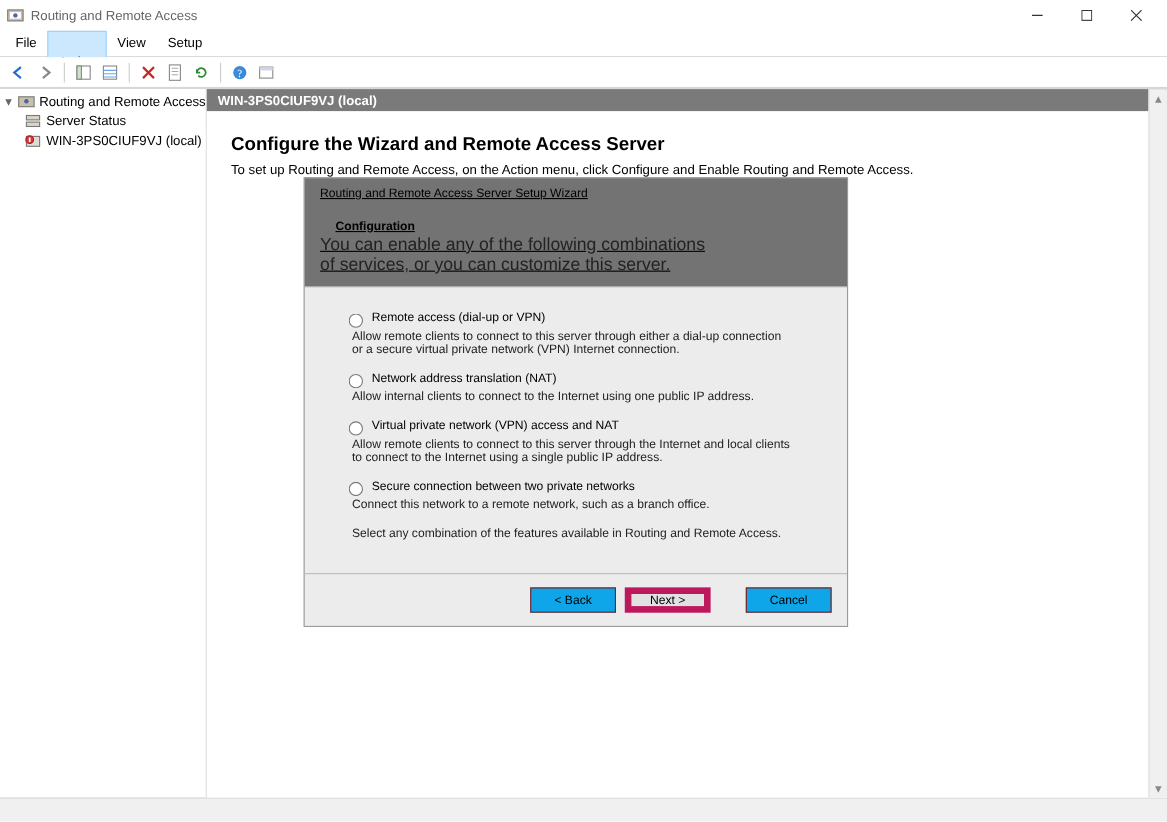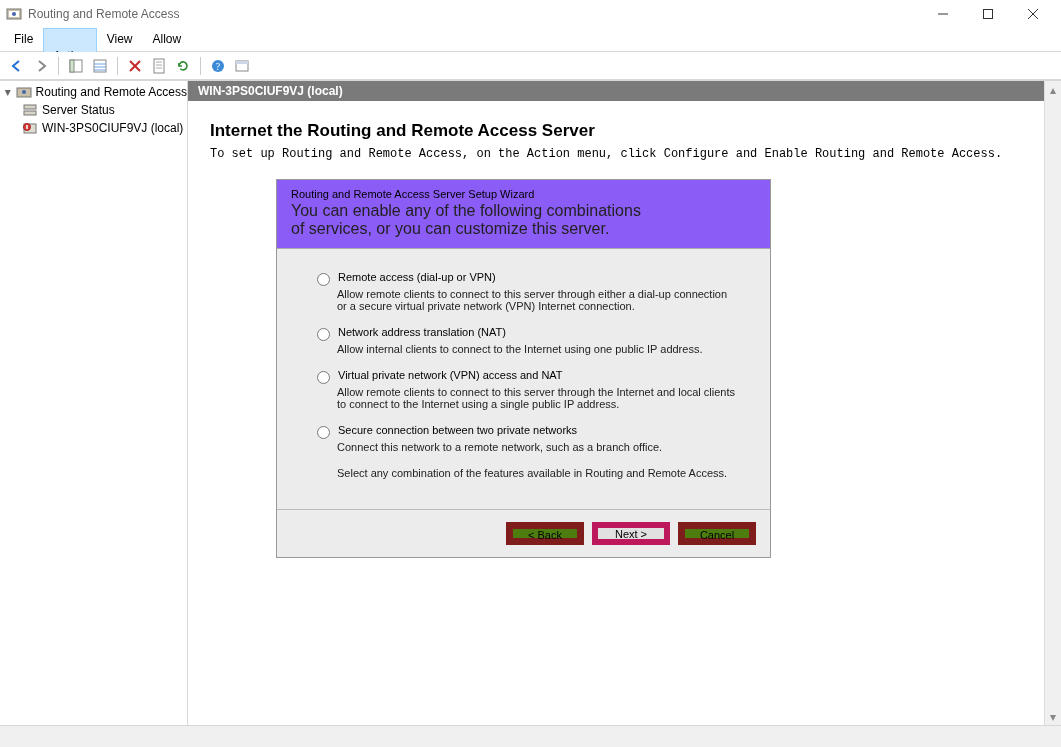--- a/index.html
+++ b/index.html
@@ -117,36 +117,35 @@
     overflow:auto;
     position:relative;
   }
   .content-title {
     font-size:17px;
     font-weight:bold;
     margin-bottom:6px;
   }
   .content-sub {
     font-size:12px;
-    margin-bottom:18px;
-    font-family:Liberation Mono, monospace;
   }
 
   .wizard {
     width: 495px;
     margin-left: 66px;
     border:1px solid #999;
     background:#ececec;
     font-size:11px;
     color:#000;
   }
   .wizard-head {
-    background:#8b5cf6;
+    background:#737373;
     border-bottom:1px solid #aaa;
     padding:8px 14px 10px;
+    text-decoration:underline;
   }
   .wizard-head-title { font-size:11px; }
   .wizard-head-sub {
     font-weight:bold;
     font-size:11px;
     margin-top:18px;
     margin-left:14px;
   }
   .wizard-head-desc {
     font-size:16px;
@@ -160,35 +159,35 @@
   }
   .opt {
     margin-bottom:14px;
   }
   .opt-row { display:flex;align-items:flex-start;gap:8px;}
   .opt input[type=radio]{ margin:2px 0 0 0;}
   .opt-label { font-size:11px;text-align:right; }
   .opt-desc {
     font-size:11px;
     color:#222;
-    margin-left:20px;
+    margin-left:3px;
     margin-top:2px;
     max-width:400px;
   }
   .wizard-sep { border-top:1px solid #bbb; margin:0;}
   .wizard-buttons {
     display:flex;
     justify-content:flex-end;
     gap:8px;
     padding:12px 14px;
   }
   .wbtn {
     width:78px;height:23px;
-    background:#4d7c0f;
-    border:7px solid #7f1d1d;
+    background:#0ea5e9;
+    border:1px solid #7f1d1d;
     font-size:11px;
     padding:0;
     cursor:pointer;
   }
   .wbtn.default {
     border:6px solid #be185d;
     background:#e1e1e1;
   }
 
   .scrollbar-right {
@@ -240,21 +239,21 @@
           <line x1="10" y1="0" x2="0" y2="10" stroke="#333"></line>
         </svg>
     </div>
   </div>
 </div>
 
 <div class="menubar">
   <div class="menu-item">File</div>
   <div class="menu-item active">Action</div>
   <div class="menu-item">View</div>
-  <div class="menu-item">Allow</div>
+  <div class="menu-item">Setup</div>
 </div>
 
 <div class="toolbar">
   <div class="tool-btn">
     <svg width="16" height="16">
         <path d="M10 3 L4 8 L10 13" fill="none" stroke="#1e6fd6" stroke-width="2"></path>
       </svg>
   </div>
   <div class="tool-btn">
     <svg width="16" height="16">
@@ -343,26 +342,27 @@
           </svg>
       </span>
       <span>WIN-3PS0CIUF9VJ (local)</span>
     </div>
   </div>
 
   <div class="content-pane">
     <div class="content-header">WIN-3PS0CIUF9VJ (local)</div>
     <div class="content-body">
 
-      <div class="content-title">Internet the Routing and Remote Access Server</div>
+      <div class="content-title">Configure the Wizard and Remote Access Server</div>
       <div class="content-sub">To set up Routing and Remote Access, on the Action menu, click Configure and Enable Routing and Remote Access.</div>
 
       <div class="wizard">
         <div class="wizard-head">
           <div class="wizard-head-title">Routing and Remote Access Server Setup Wizard</div>
+          <div class="wizard-head-sub">Configuration</div>
           <div class="wizard-head-desc">You can enable any of the following combinations of services, or you can customize this server.</div>
         </div>
 
         <div class="wizard-body">
 
           <div class="opt">
             <label class="opt-row">
               <input type="radio" name="cfg" style="">
               <span class="opt-label">Remote access (dial-up or VPN)</span>
             </label>
@@ -396,21 +396,21 @@
           <div class="opt">
             <div class="opt-desc">Select any combination of the features available in Routing and Remote Access.</div>
           </div>
 
         </div>
 
         <div class="wizard-sep"></div>
         <div class="wizard-buttons">
           <button class="wbtn">&lt; Back</button>
           <button class="wbtn default">Next &gt;</button>
-          <button class="wbtn" style="margin-left:0">Cancel</button>
+          <button class="wbtn" style="margin-left:24px">Cancel</button>
         </div>
       </div>
 
     </div>
 
     <div class="scrollbar-right">
       <div class="arrow">▴</div>
       <div style="flex:1"></div>
       <div class="arrow">▾</div>
     </div>

